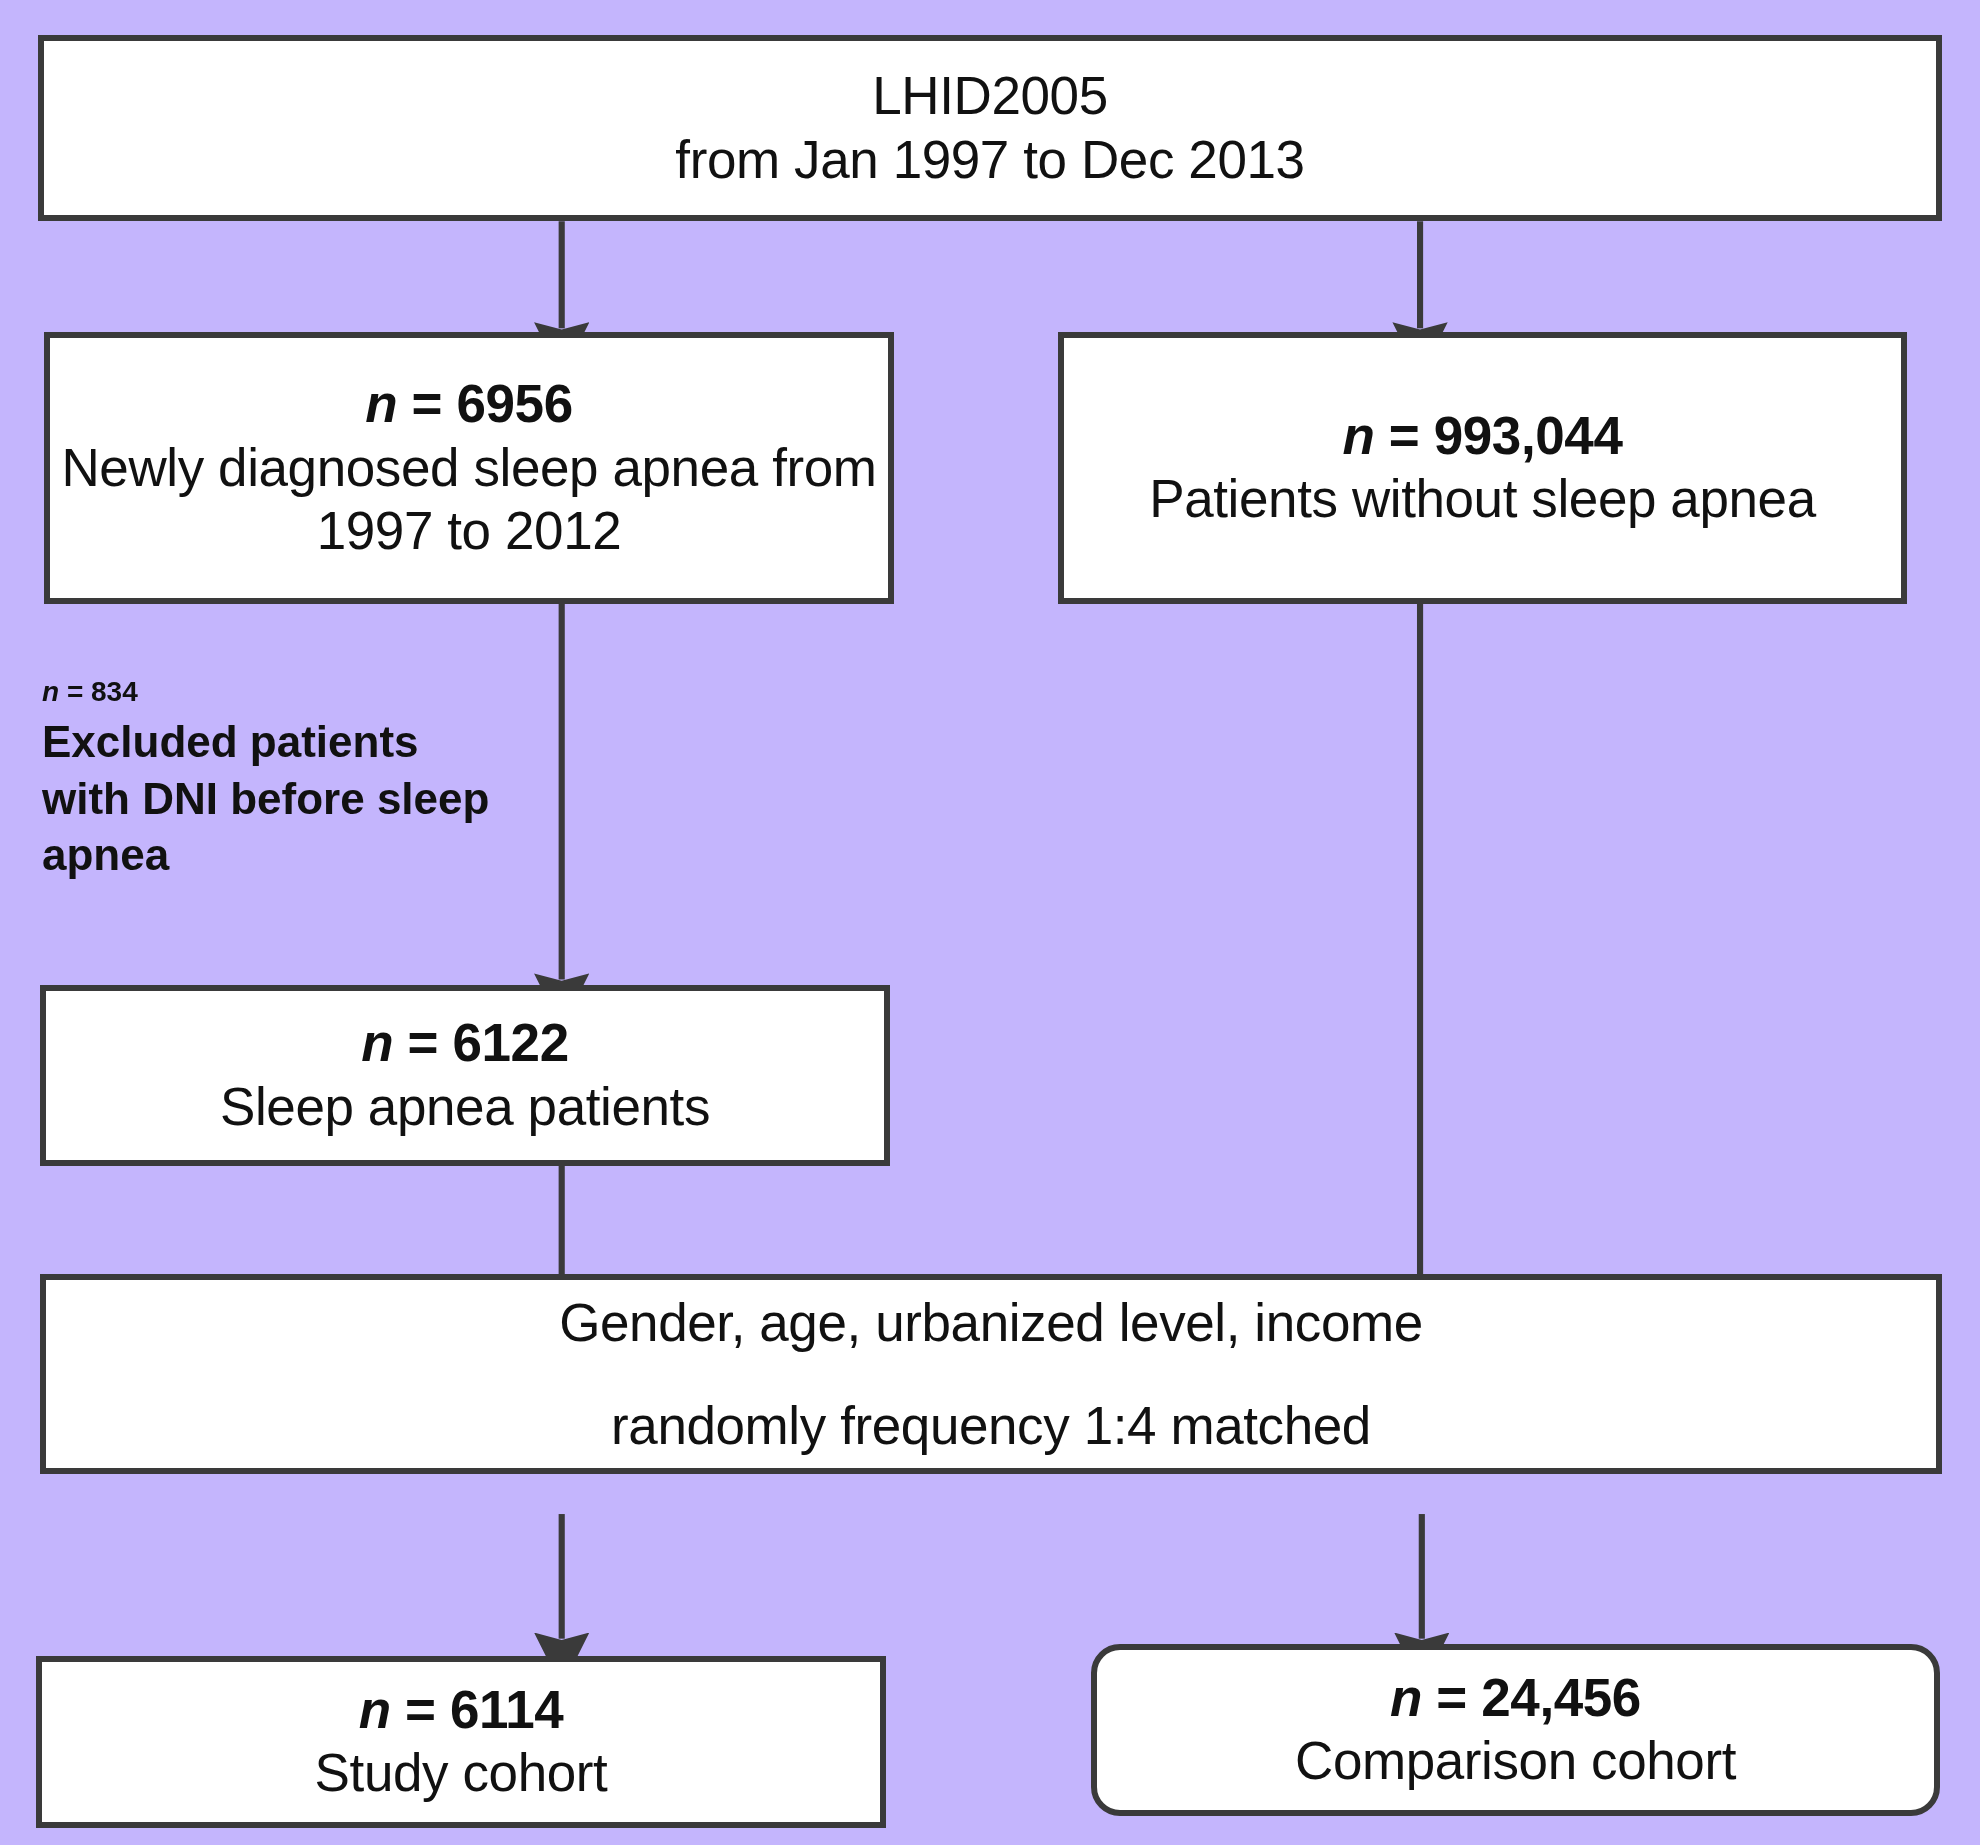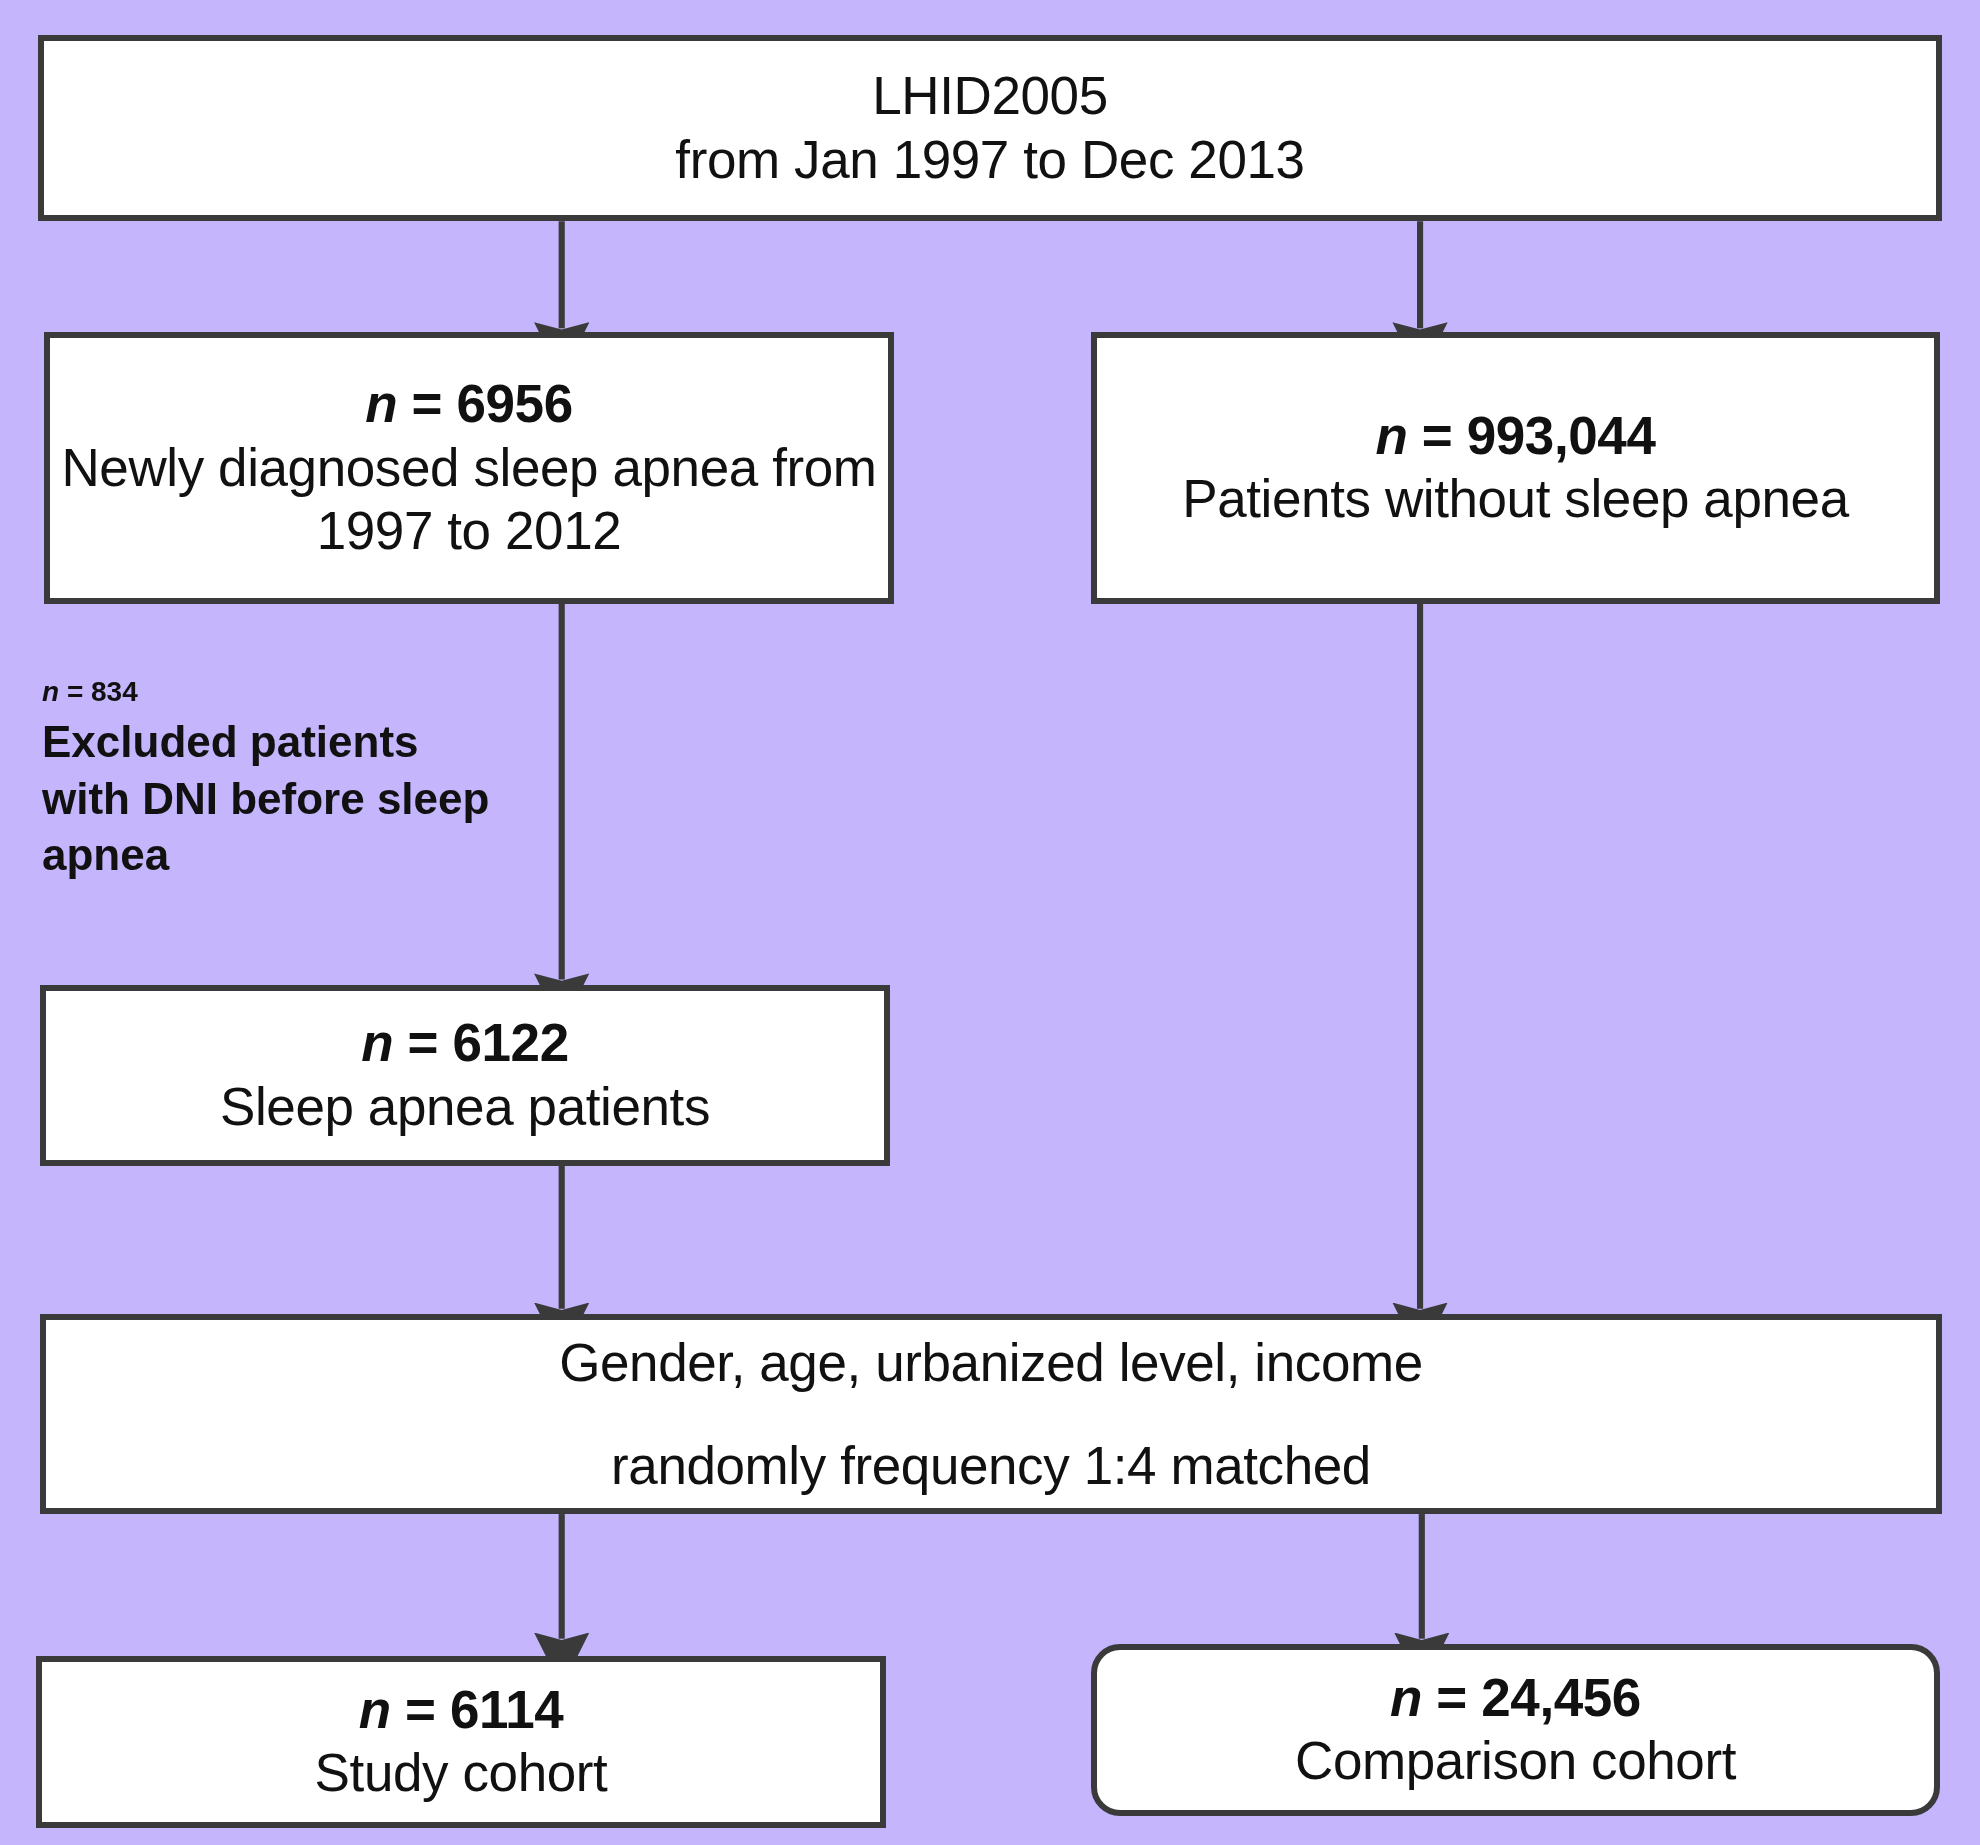--- a/index.html
+++ b/index.html
@@ -86,21 +86,21 @@
 
   <div class="node" style="left:44px;top:332px;width:850px;height:272px;padding:0 9px;">
     <div class="line1">
       <span class="nvar">n</span>
       <span>=</span>
       <span>6956</span>
     </div>
     <div class="body-text">Newly diagnosed sleep apnea from 1997 to 2012</div>
   </div>
 
-  <div class="node" style="left:1091px;top:332px;width:849px;height:272px;padding:0 19.3px;">
+  <div class="node" style="left:1058px;top:332px;width:849px;height:272px;padding:0 19.3px;">
     <div class="line1">
       <span class="nvar">n</span>
       <span>=</span>
       <span>993,044</span>
     </div>
     <div class="body-text">Patients without sleep apnea</div>
   </div>
 
   <div class="note" style="left:42px;top:674px;width:456px;">
     <div class="note-n">
@@ -113,21 +113,21 @@
 
   <div class="node" style="left:40px;top:985px;width:850px;height:181px;padding:0 19.3px;">
     <div class="line1">
       <span class="nvar">n</span>
       <span>=</span>
       <span>6122</span>
     </div>
     <div class="body-text">Sleep apnea patients</div>
   </div>
 
-  <div class="node" style="left:40px;top:1314px;width:1902px;height:200px;gap:39px;">
+  <div class="node" style="left:40px;top:1274px;width:1902px;height:200px;gap:39px;">
     <div class="body-text">Gender, age, urbanized level, income</div>
     <div class="body-text">randomly frequency 1:4 matched</div>
   </div>
 
   <div class="node" style="left:36px;top:1644px;width:850px;height:172px;padding:0 21px;margin-top:12px;">
     <div class="line1">
       <span class="nvar">n</span>
       <span>=</span>
       <span>6114</span>
     </div>

